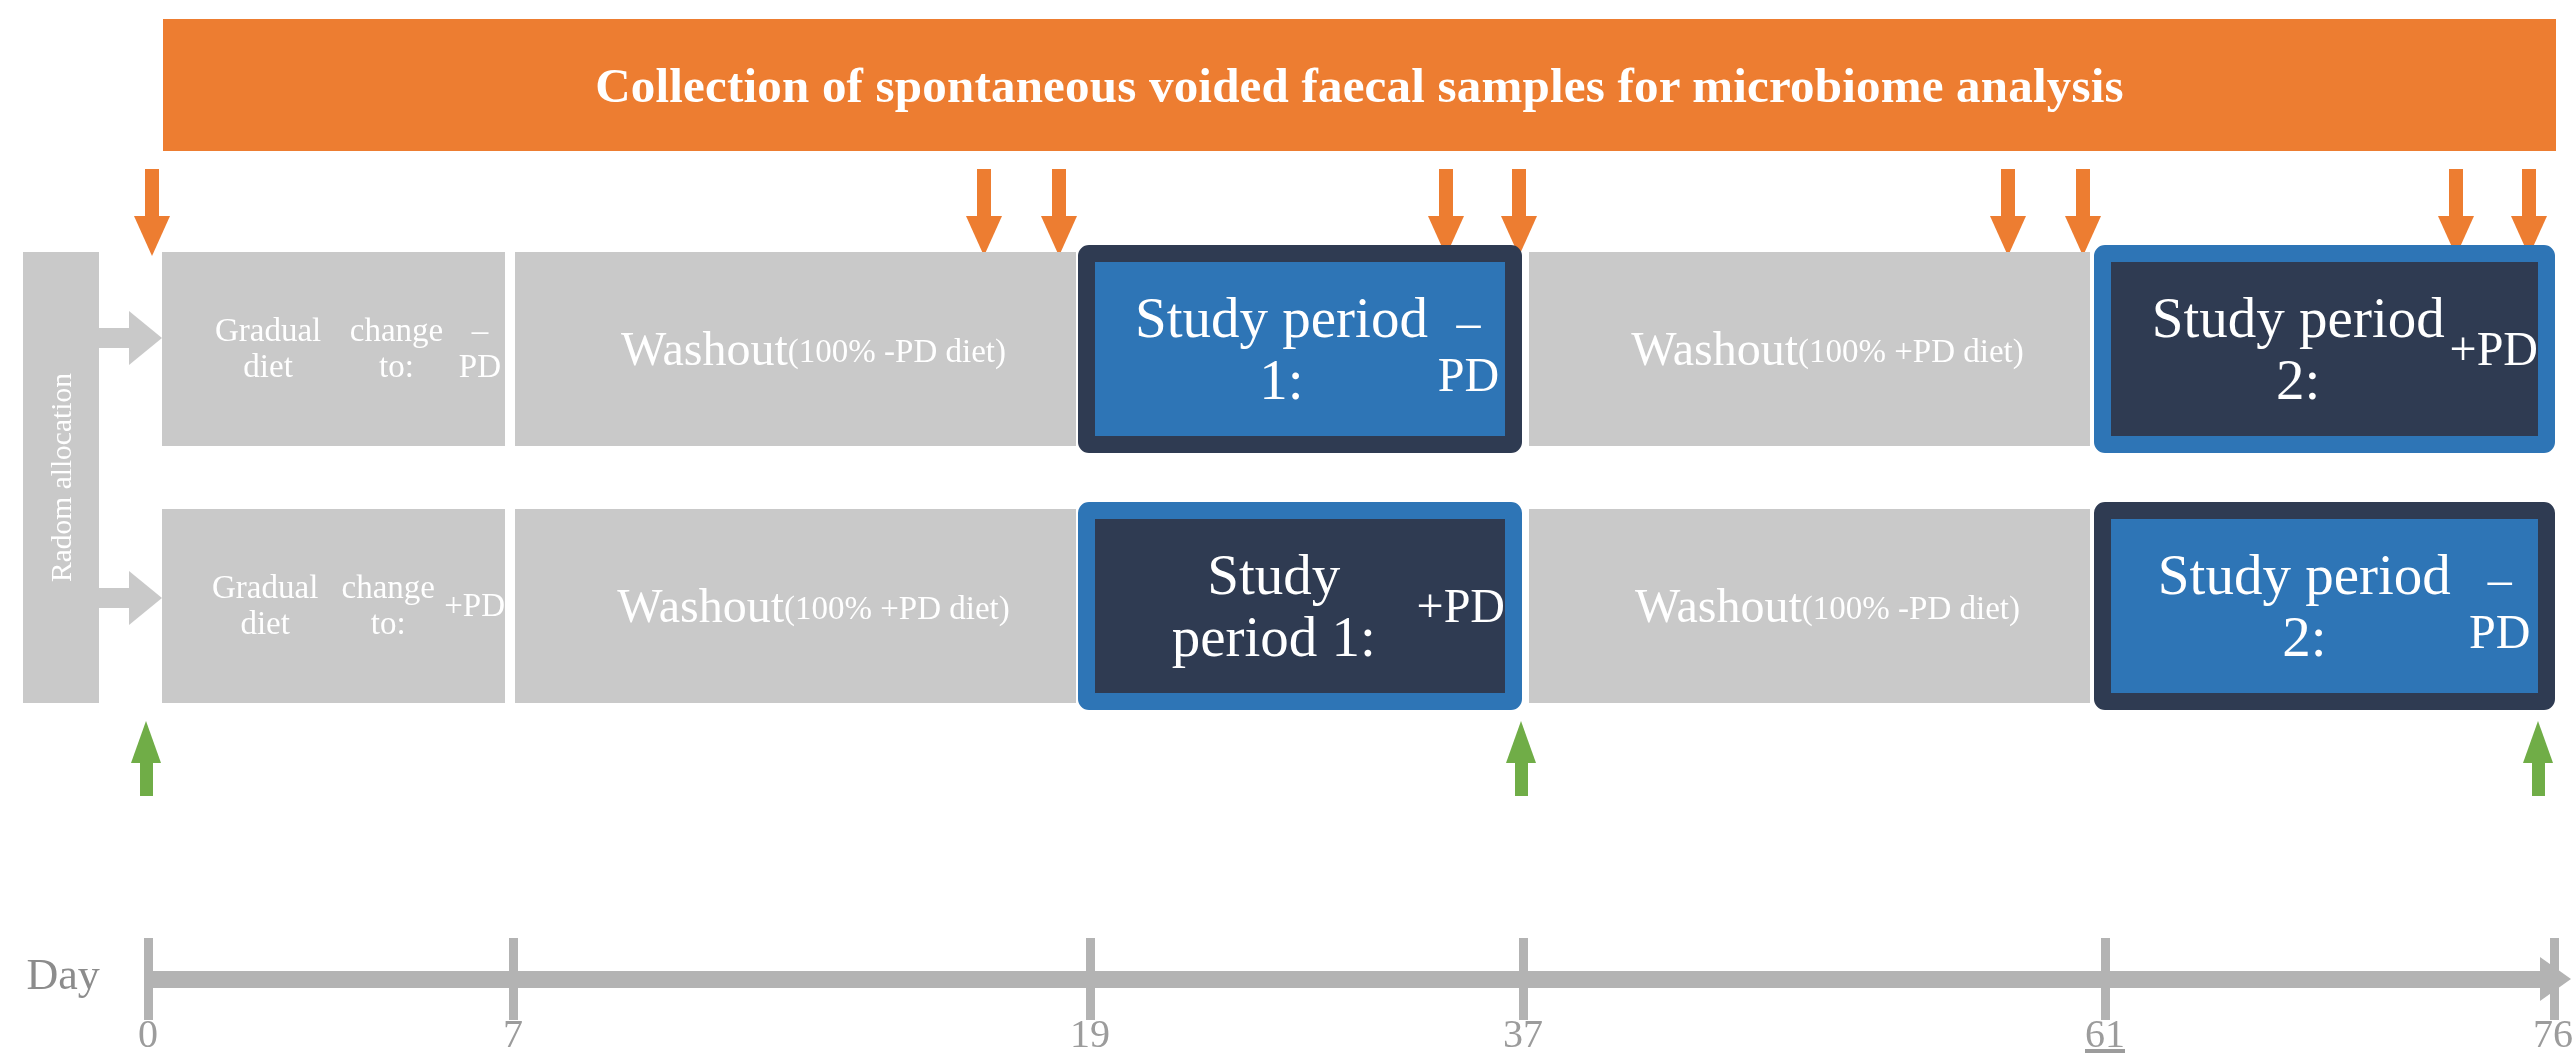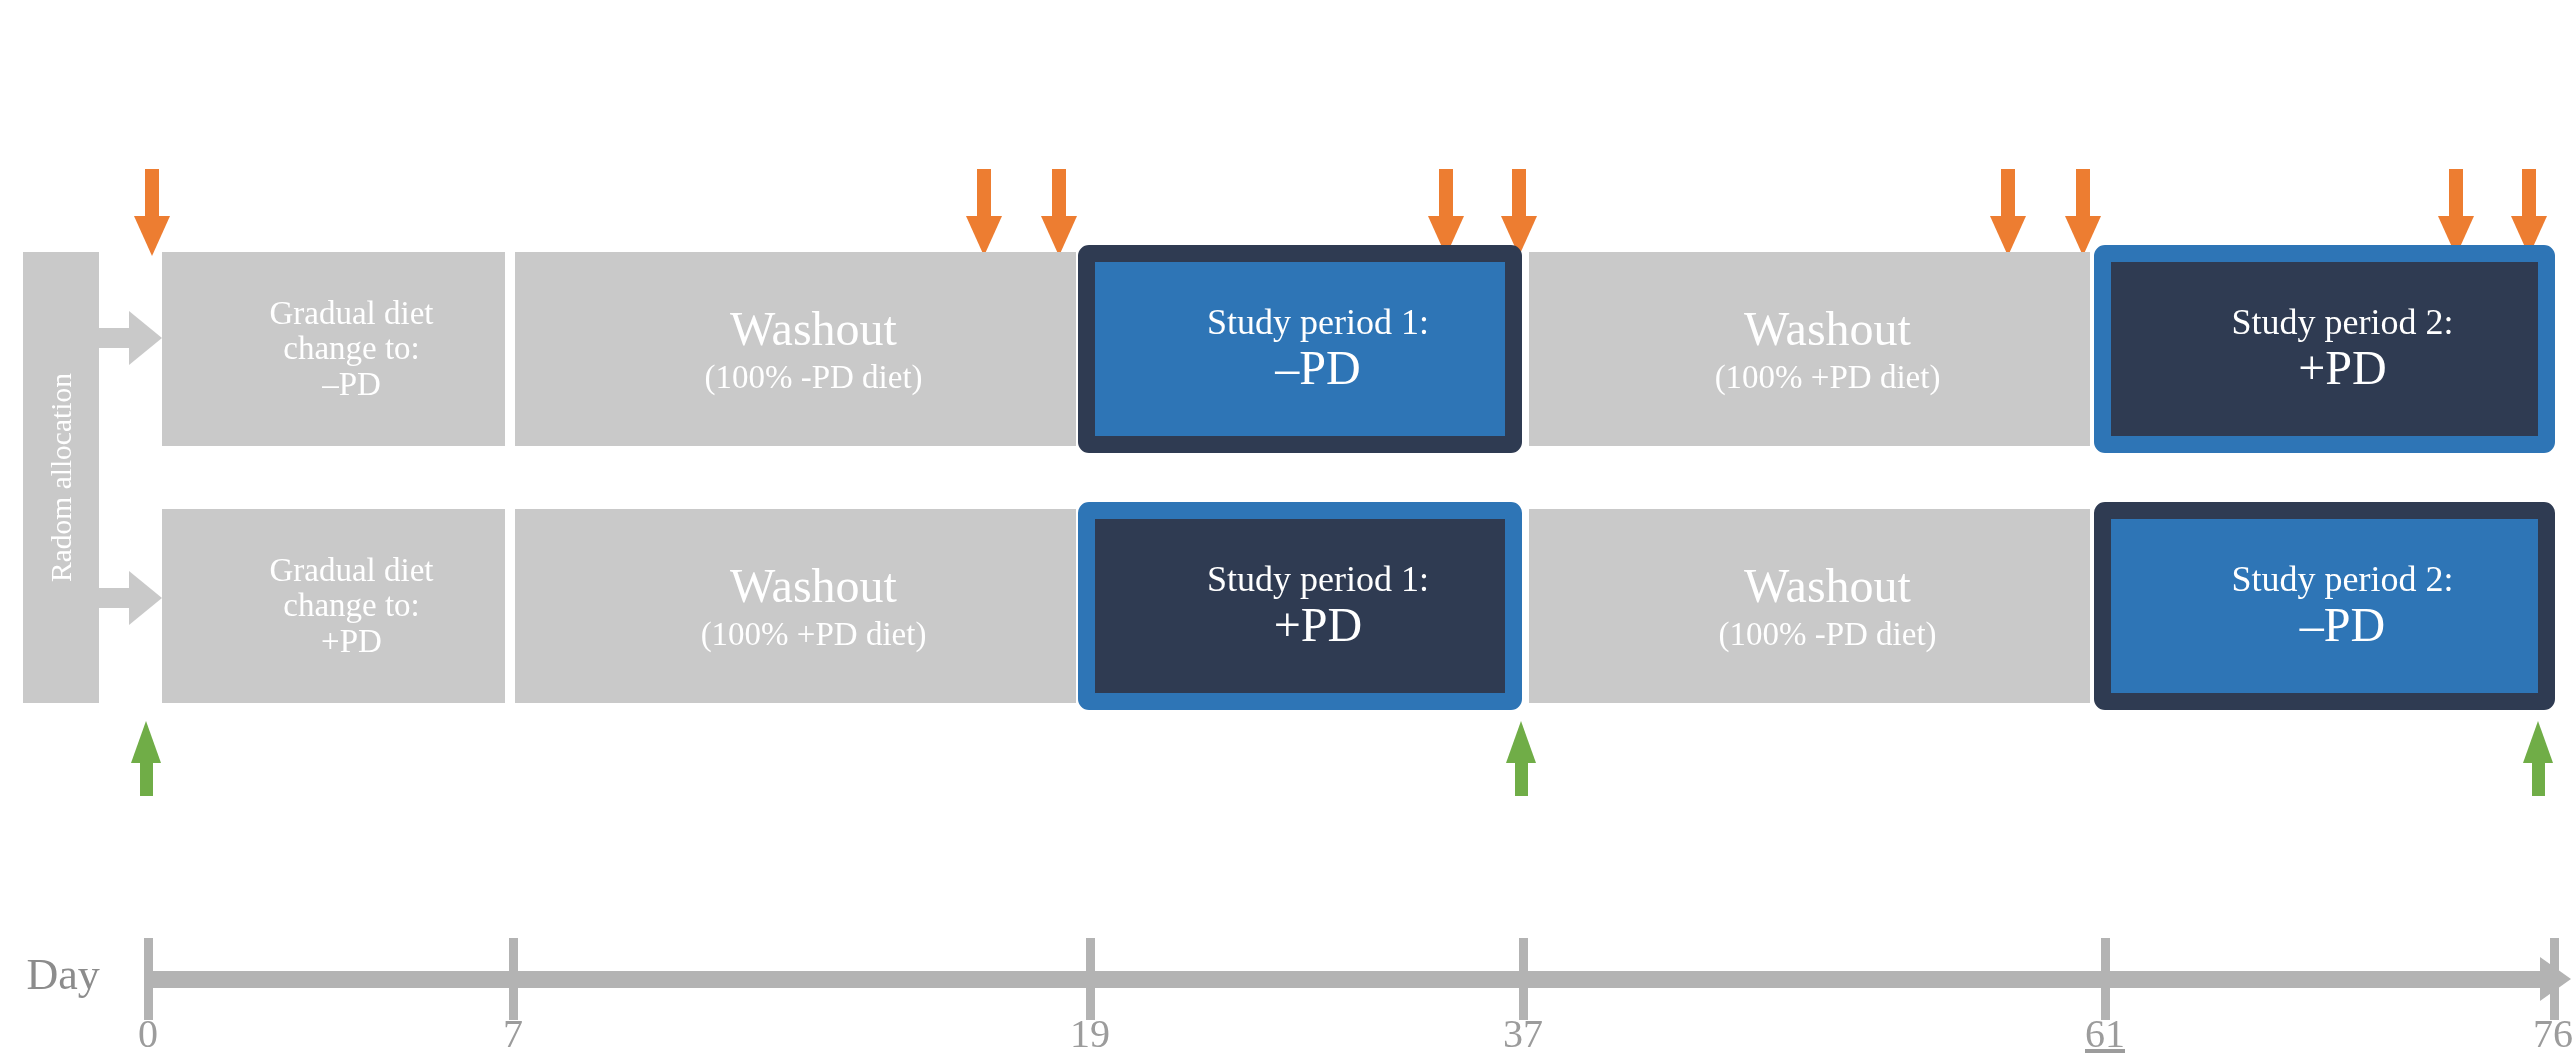--- a/index.html
+++ b/index.html
@@ -31,49 +31,52 @@
   #alloc-label{position:absolute;left:23px;top:252px;width:76px;height:451px;
       display:flex;align-items:center;justify-content:center;color:#ffffff;font-size:29.5px;}
   #alloc-label span{transform:rotate(-90deg);white-space:nowrap;}
   .alloc-arrow{position:absolute;height:54px;}
   .alloc-arrow .bar{position:absolute;left:0;top:17px;height:20px;background:#C9C9C9;}
   .alloc-arrow .tip{position:absolute;top:0;width:0;height:0;
       border-top:27px solid transparent;border-bottom:27px solid transparent;
       border-left:33px solid #C9C9C9;}
 
   
-  .box{position:absolute;display:flex;flex-direction:column;align-items:center;
+  .box{position:absolute;display:flex;flex-direction:row;align-items:center;
        justify-content:center;color:#ffffff;text-align:center;box-sizing:border-box;padding-left:36px;}
   .box .t1{line-height:1.08;}
   .box .t2{line-height:1.1;font-family:Liberation Serif, serif;}
   .grey{background:#C9C9C9;}
   .grey.small .t1{font-size:33px;}
   .grey.wide .t1{font-size:48px;}
   .grey.wide .t2{font-size:33px;margin-top:4.7px;}
   .study{border-style:solid;border-radius:11px;}
-  .study .t1{font-size:36px;}
+  .study .t1{font-size:57px;}
   .study .t2{font-size:48px;}
   .study.inner-blue{background:#2E75B6;border-color:#2F3B52;border-width:17px;}
   .study.inner-navy{background:#2F3B52;border-color:#2E75B6;border-width:17px;}
 
   
   #axis-line{position:absolute;left:148px;top:971px;width:2404px;height:17px;background:#B3B3B3;}
   #axis-head{position:absolute;left:2540px;top:957px;width:0;height:0;
       border-top:22.5px solid transparent;border-bottom:22.5px solid transparent;
       border-left:31px solid #B3B3B3;}
   .tick{position:absolute;top:938px;width:8.5px;height:82px;background:#B3B3B3;}
   .tick-label{position:absolute;top:1010px;width:124px;margin-left:-62px;text-align:center;
       font-size:40px;color:#9C9C9C;}
   #day-label{position:absolute;left:26.4px;top:949px;font-size:44px;color:#8C8C8C;}
 </style>
 </head>
 <body>
 
 <div class="stage">
 
+  <div class="banner" id="banner-top">
+    <span>Collection of spontaneous voided faecal samples for microbiome analysis</span>
+  </div>
 
   <div class="arrow-down" style="left:134px;top:169px;height:87px;">
     <div class="shaft" style="height:48px;"></div>
       <div class="head" style="top:47px;"></div>
   </div>
   <div class="arrow-down" style="left:966px;top:169px;height:87px;">
     <div class="shaft" style="height:48px;"></div>
       <div class="head" style="top:47px;"></div>
   </div>
   <div class="arrow-down" style="left:1041px;top:169px;height:87px;">

